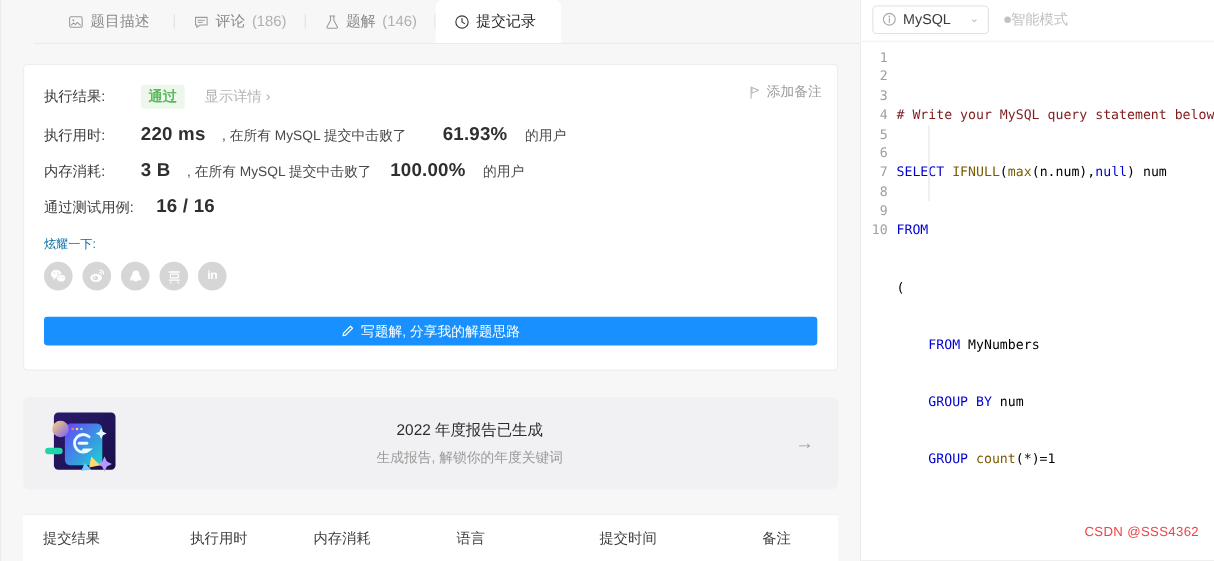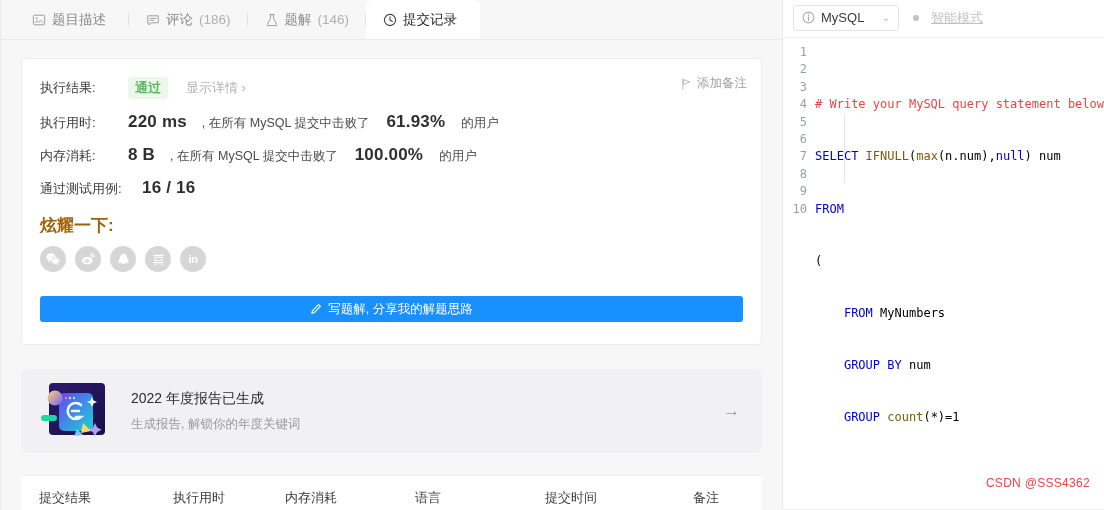--- a/index.html
+++ b/index.html
@@ -21,20 +21,21 @@
     position: relative;
   }
 
   
   .tabbar {
     height: 40px; min-height:40px;
     background: #f7f7f7;
     display: flex; align-items: stretch;
     border-bottom: 1px solid #ebebeb;
     padding-left: 14px;
+    margin-left: 30px;
   }
   .tab {
     display: flex; align-items: center; gap: 6px;
     padding: 0 17px;
     font-size: 13.5px; color: #8a8a8a;
     cursor: pointer; position: relative;
     white-space: nowrap;
   }
   .tab:not(:last-child)::after {
     content:""; position:absolute; right:0; top:13px; bottom:13px;
@@ -78,21 +79,21 @@
     background:#eef7ec; color:#5cb85c;
     font-size:13px; font-weight:600;
     padding: 2px 7px; border-radius: 3px;
     margin-right: 8px;
   }
   .detail-link { color:#b3b3b3; font-size:13px; cursor:pointer; }
   .big-num { font-size: 17px; font-weight: 600; color:#2f2f2f; letter-spacing:.2px; }
   .small-txt { font-size:12.5px; color:#4a4a4a; }
   .sep-comma { font-size:12.5px; color:#4a4a4a; margin:0 2px 0 5px; }
 
-  .share-label { font-size:17px; color:#a16207; margin: 2px 0 9px 0; font-weight: bold; }
+  .share-label { font-size:11px; color:#0369a1; margin: 2px 0 9px 0; }
   .share-row { display:flex; gap: 9px; margin-bottom: 24px; }
   .share-ico {
     width: 26px; height: 26px; border-radius: 50%;
     background: #d6d6d6; display:flex; align-items:center; justify-content:center;
     cursor:pointer; color:#fff;
   }
   .share-ico svg { display:block; }
   .share-ico.li { font-size: 11px; font-weight: 700; font-family:"Liberation Sans",sans-serif; letter-spacing:-.3px;}
 
   .solution-btn {
@@ -106,20 +107,21 @@
 
   
   .banner {
     margin-top: 24px;
     background: #f1f1f3;
     border-radius: 6px;
     height: 84px;
     display:flex; align-items:center;
     padding: 0 22px 0 12px;
     cursor:pointer;
+    text-align:center;
   }
   .banner-art {
     width: 82px; height: 64px; flex:none; border-radius:4px; overflow:hidden;
     margin-right: 16px;
   }
   .banner-txt { flex:1; }
   .banner-title { font-size: 14px; color:#2b2b2b; font-weight:500; margin-bottom: 8px; }
   .banner-sub { font-size: 12.5px; color:#9a9a9a; }
   .banner-arrow { color:#9a9a9a; font-size:17px; flex:none; }
 
@@ -157,40 +159,40 @@
   .lang-select {
     display:flex; align-items:center; gap:6px;
     border:1px solid #e2e2e2; border-radius:4px;
     height: 26px; padding: 0 8px;
     font-size:13px; color:#3b3b3b; cursor:pointer;
     min-width: 106px;
   }
   .info-ico { width:13px; height:13px; flex:none; display:block; }
   .lang-name { flex:1; }
   .caret { color:#b9b9b9; font-size:10px; }
-  .smart-mode { display:flex; align-items:center; gap:12px; font-size:13px; color:#c2c2c2; cursor:pointer;text-decoration:underline; }
+  .smart-mode { display:flex; align-items:center; gap:0; font-size:13px; color:#c2c2c2; cursor:pointer; }
   .dot { width:6px; height:6px; border-radius:50%; background:#c2c2c2; display:block; }
 
   .code-area {
     flex:1; display:flex; overflow:hidden;
     font-family: "DejaVu Sans Mono", "Liberation Mono", monospace;
     font-size: 12px; line-height: 17.4px;
     background:#fff;
     padding-top: 6px;
   }
   .gutter {
     width: 32px; flex:none; text-align:right;
     color:#9aa0a6; padding-right: 8px; user-select:none;
   }
   .gutter div { height:17.4px; }
   .code-lines { flex:1; position:relative; white-space:pre; overflow:hidden; }
   .code-lines div { height:17.4px; }
   .kw { color:#0000d0; }
   .fn { color:#7a5c00; }
-  .cmt { color:#ef4444;margin-top:33px; }
+  .cmt { color:#7f1d1d;margin-top:33px; }
   .indent-guide {
     position:absolute; left: 29px; width:1px; background:#e4e4e4;
   }
   .watermark {
     position:absolute; right: 14px; bottom: 20px;
     font-size: 12px; color:#ef4444; letter-spacing:.3px;
   }
   .editor-bottom-line {
     position:absolute; left:0; right:0; bottom: 0; height:1px; background:#efefef;
   }
@@ -267,27 +269,27 @@
         <div class="rrow">
           <span class="rlabel">执行结果:</span>
           <span class="pass-badge">通过</span>
           <span class="detail-link">显示详情 ›</span>
         </div>
 
         <div class="rrow">
           <span class="rlabel">执行用时:</span>
           <span class="big-num">220 ms</span>
           <span class="sep-comma">, 在所有 MySQL 提交中击败了</span>
-          <span class="big-num" style="margin-left:5px">61.93%</span>
+          <span class="big-num" style="margin-left:21px">61.93%</span>
           <span class="small-txt" style="margin-left:6px">的用户</span>
         </div>
 
         <div class="rrow">
           <span class="rlabel">内存消耗:</span>
-          <span class="big-num">8 B</span>
+          <span class="big-num">3 B</span>
           <span class="sep-comma">, 在所有 MySQL 提交中击败了</span>
           <span class="big-num" style="margin-left:5px">100.00%</span>
           <span class="small-txt" style="margin-left:6px">的用户</span>
         </div>
 
         <div class="rrow" style="margin-bottom:16px">
           <span class="rlabel" style="width:92px">通过测试用例:</span>
           <span class="big-num">16 / 16</span>
         </div>
 

